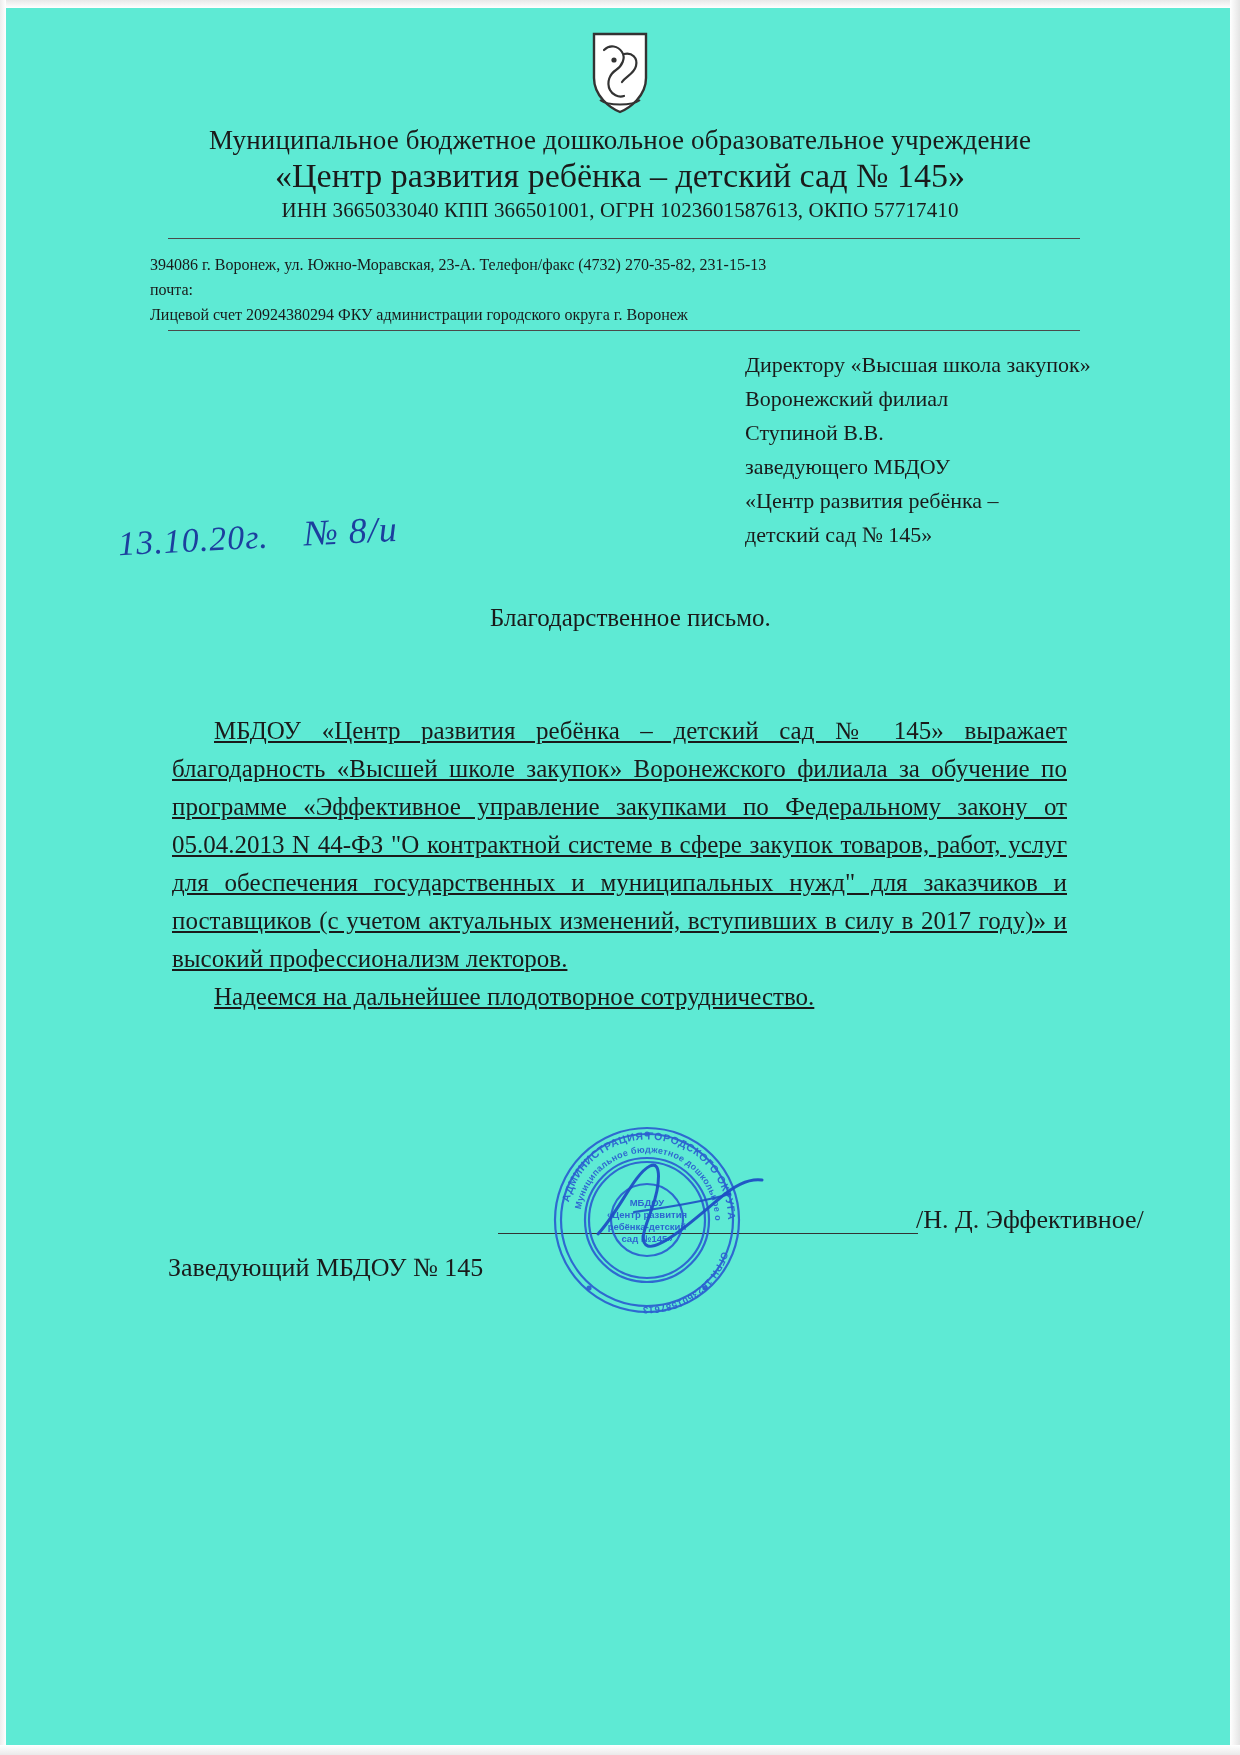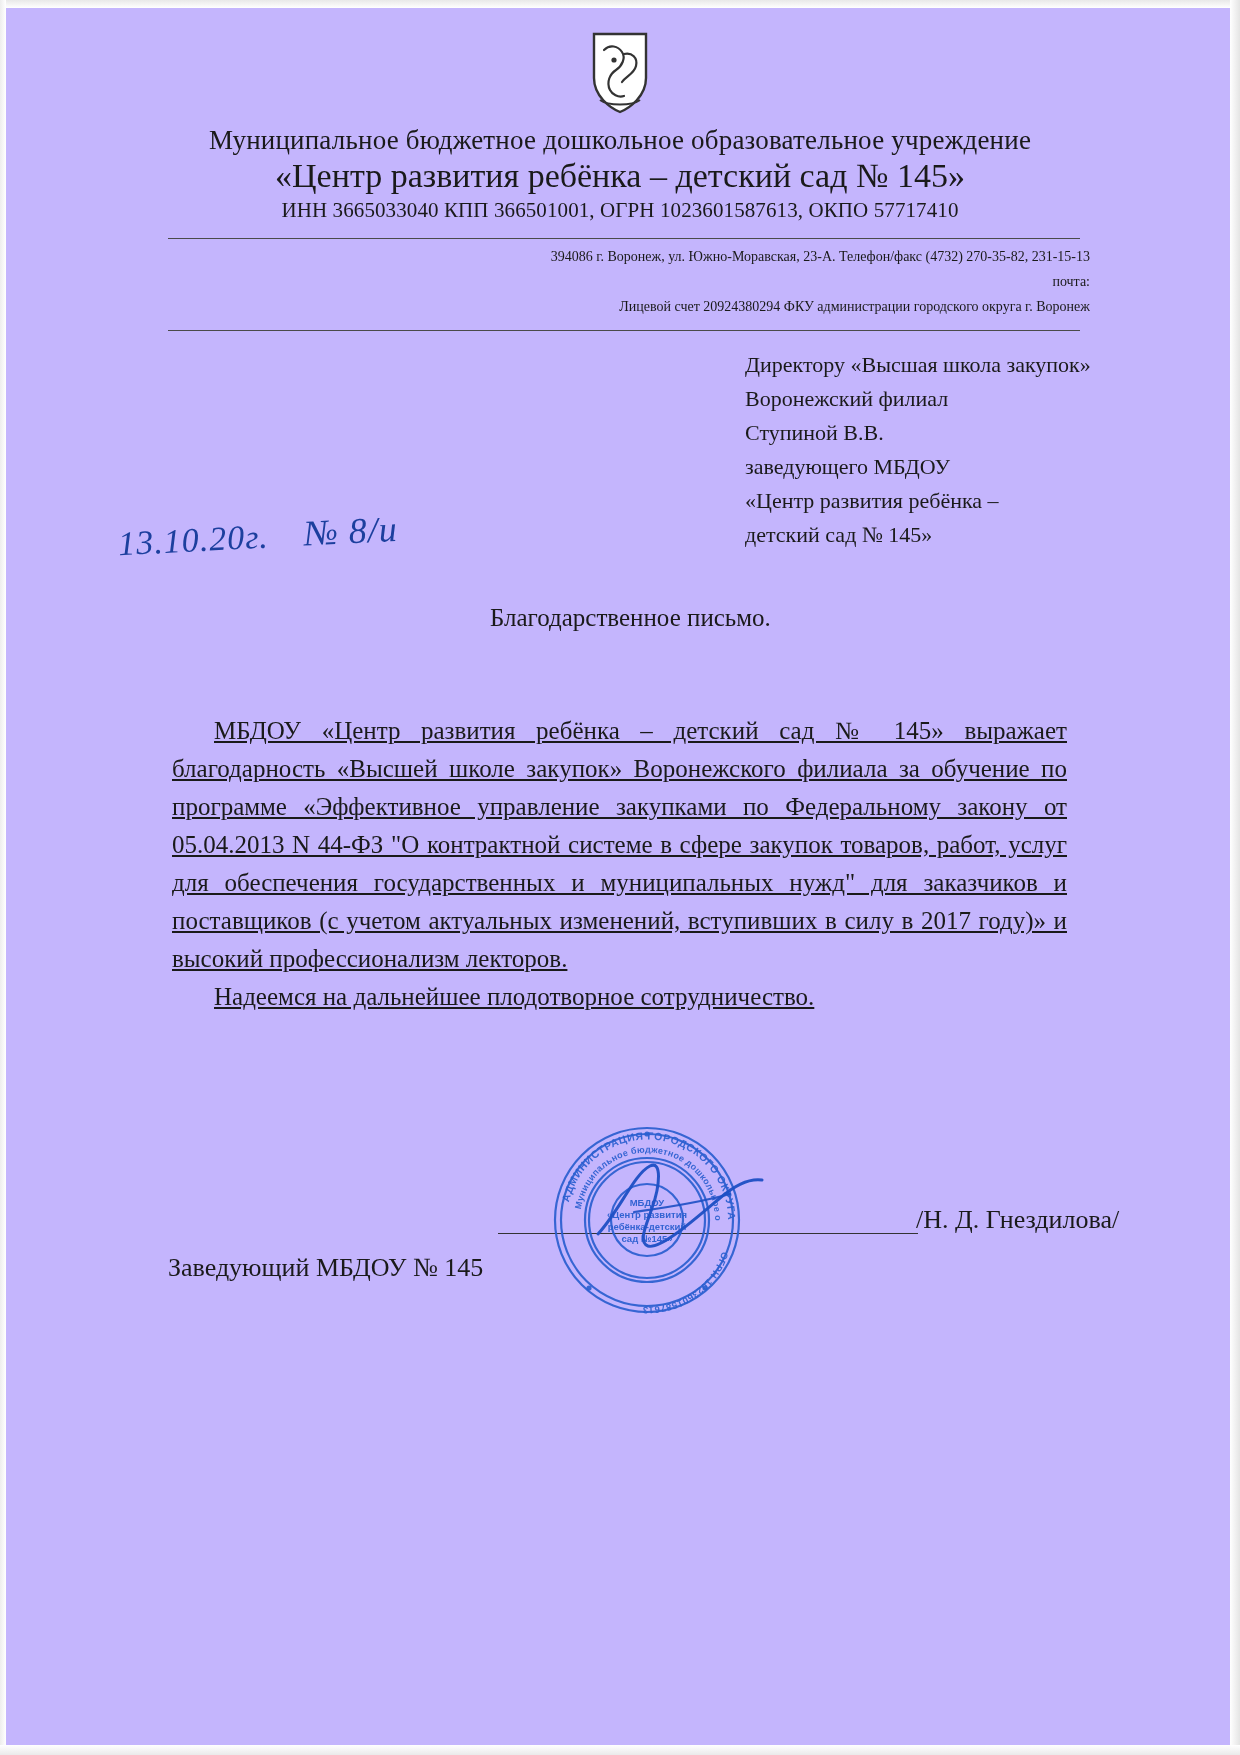--- a/index.html
+++ b/index.html
@@ -4,21 +4,21 @@
 <style>
   html, body {
     margin: 0;
     padding: 0;
     background: #c8c8c8;
   }
   .page {
     position: relative;
     width: 1240px;
     height: 1755px;
-    background: #c4b5fd;
+    background: #5eead4;
     overflow: hidden;
     font-family: "Liberation Serif", serif;
     color: #1a1a1a;
   }
   
   .scan-edge-top {
     position: absolute;
     top: 0; left: 0; right: 0;
     height: 8px;
     background: linear-gradient(to bottom, #e8e8e8, #ffffff);
@@ -79,25 +79,25 @@
     position: absolute;
     left: 168px;
     width: 912px;
     border-top: 1.3px solid #4a4a4a;
   }
   .rule-top { top: 238px; }
   .rule-bottom { top: 330px; }
 
   .contact-block {
     position: absolute;
-    top: 244px;
+    top: 252px;
     left: 150px;
     width: 940px;
-    text-align: right;
-    font-size: 14px;
+    text-align: left;
+    font-size: 16px;
     line-height: 25px;
   }
 
   .addressee {
     position: absolute;
     top: 348px;
     left: 745px;
     width: 420px;
     font-size: 22px;
     line-height: 34px;
@@ -244,21 +244,21 @@
   <div class="doc-title">Благодарственное письмо.</div>
 
   <div class="body-text">
     <p>МБДОУ «Центр развития ребёнка – детский сад № 145» выражает благодарность «Высшей школе закупок» Воронежского филиала за обучение по программе «Эффективное управление закупками по Федеральному закону от 05.04.2013 N 44-ФЗ "О контрактной системе в сфере закупок товаров, работ, услуг для обеспечения государственных и муниципальных нужд" для заказчиков и поставщиков (с учетом актуальных изменений, вступивших в силу в 2017 году)» и высокий профессионализм лекторов.</p>
     <p>Надеемся на дальнейшее плодотворное сотрудничество.</p>
   </div>
 
   <div class="signature-row">
     <span class="sig-left">Заведующий МБДОУ № 145</span>
     <span class="sig-line"></span>
-    <span class="sig-right">/Н. Д. Гнездилова/</span>
+    <span class="sig-right">/Н. Д. Эффективное/</span>
   </div>
 
   <div class="seal">
     <svg width="205" height="205" viewBox="0 0 205 205" xmlns="http://www.w3.org/2000/svg">
       <defs>
         <path id="arcOuter" d="M 22,102 A 80,80 0 1 1 183,102"></path>
         <path id="arcOuterBottom" d="M 180,102 A 78,78 0 1 1 25,102"></path>
         <path id="arcMid" d="M 35,102 A 67,67 0 1 1 170,102"></path>
         <path id="arcMidBottom" d="M 167,102 A 65,65 0 1 1 38,102"></path>
       </defs>

